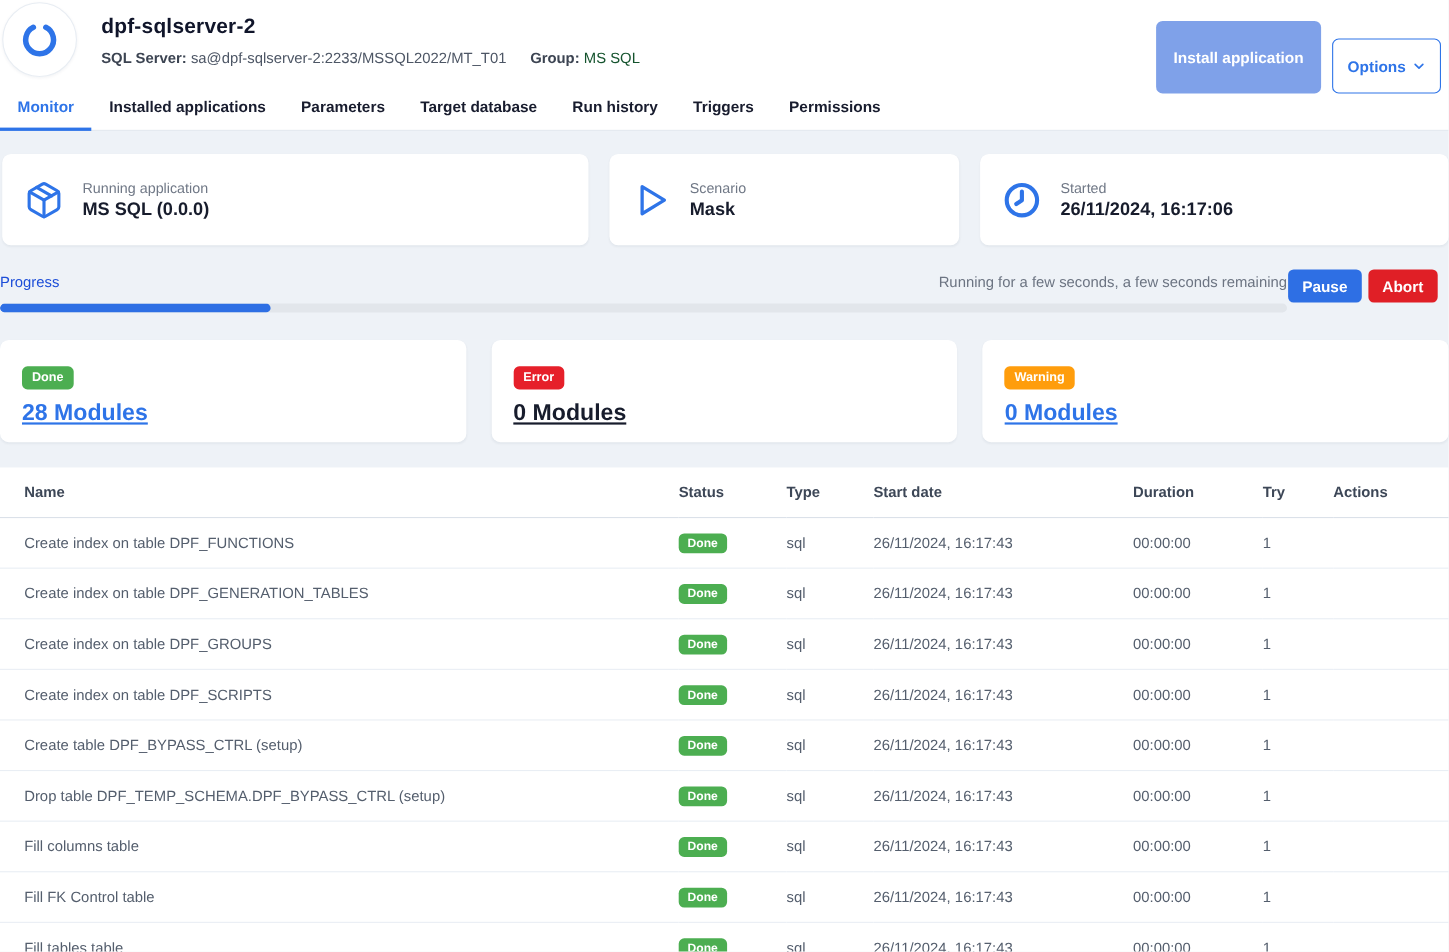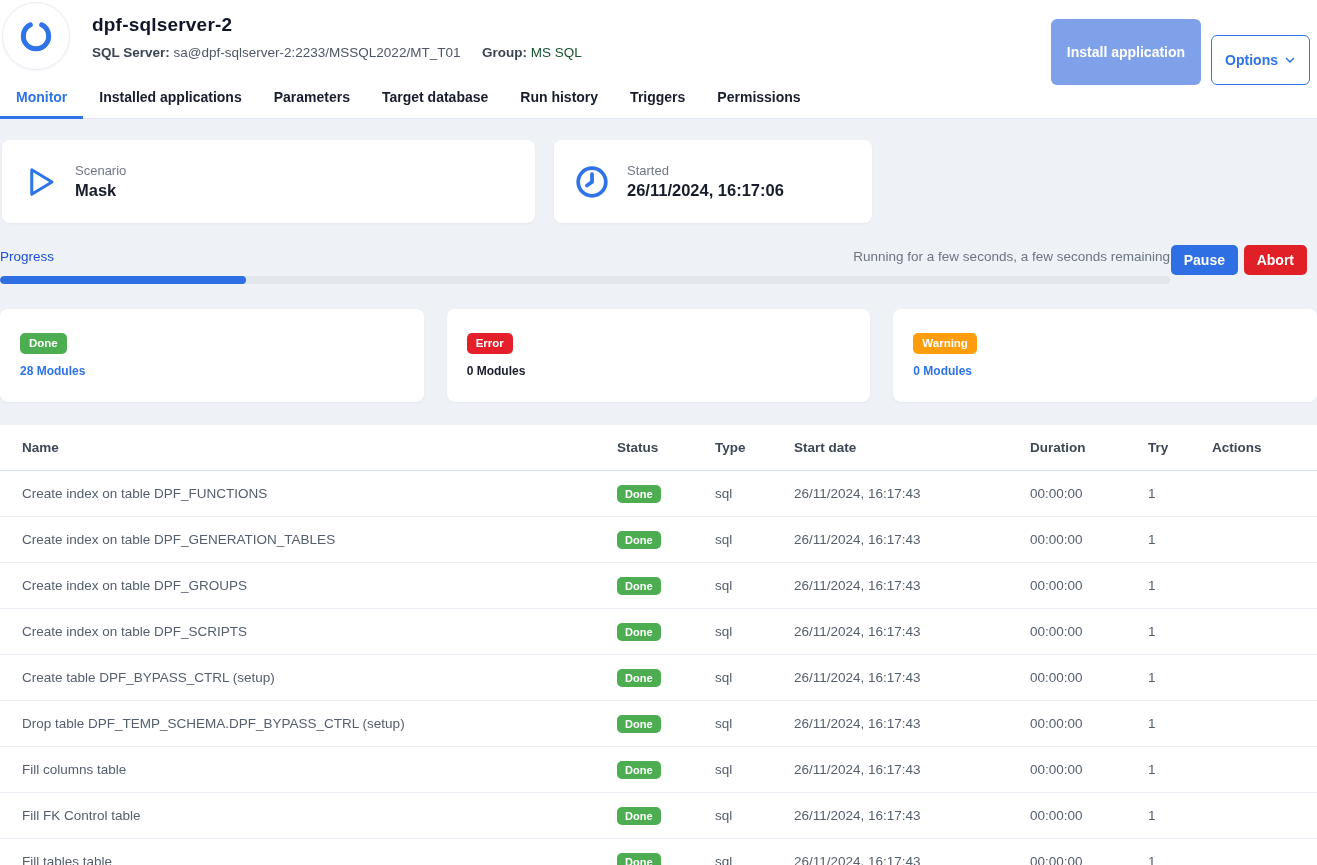--- a/index.html
+++ b/index.html
@@ -68,21 +68,21 @@
 
   
   .modules-row { display: grid; grid-template-columns: repeat(3, 1fr); gap: 23px; margin-top: 24px; }
   .module-card { background: #ffffff; border-radius: 8px; height: 93px; padding: 24px 20px 0 20px;
                  box-shadow: 0 1px 2px rgba(20,30,60,.05); }
   .badge { display: inline-block; color: #ffffff; font-size: 11.5px; font-weight: 700;
            padding: 3px 9px; border-radius: 5px; line-height: 1.3; }
   .badge-done { background: #4cae51; }
   .badge-error { background: #e6202a; }
   .badge-warning { background: #ff9d0c; }
-  .module-value { margin-top: 10px; font-size: 12px; font-weight: 700; }
+  .module-value { margin-top: 10px; font-size: 21px; font-weight: 700; text-decoration: underline; }
   .module-value.link-style { color: #2e74e8; cursor: pointer; }
   .module-value.plain { color: #171c2c; }
 
   
   .table-wrap { margin-top: 23px; background: #ffffff; }
   table { width: 100%; border-collapse: collapse; table-layout: fixed; }
   col.c-name { width: auto; } col.c-status { width: 98px; } col.c-type { width: 79px; }
   col.c-start { width: 236px; } col.c-duration { width: 118px; } col.c-try { width: 64px; }
   col.c-actions { width: 105px; }
   th { text-align: left; font-size: 13.5px; font-weight: 600; color: #3d4757;
@@ -131,20 +131,34 @@
     <div class="tab">Target database</div>
     <div class="tab">Run history</div>
     <div class="tab">Triggers</div>
     <div class="tab">Permissions</div>
   </div>
 </div>
 
 <div class="content">
 
   <div class="cards-row">
+    <div class="info-card">
+      <div class="icon-wrap">
+        <svg width="36" height="36" viewBox="0 0 24 24" fill="none" stroke="#2e74e8" stroke-width="1.9" stroke-linecap="round" stroke-linejoin="round">
+          <path d="M16.5 9.4 7.55 4.24"></path>
+          <path d="M21 16V8a2 2 0 0 0-1-1.73l-7-4a2 2 0 0 0-2 0l-7 4A2 2 0 0 0 3 8v8a2 2 0 0 0 1 1.73l7 4a2 2 0 0 0 2 0l7-4A2 2 0 0 0 21 16z"></path>
+          <polyline points="3.27 6.96 12 12.01 20.73 6.96"></polyline>
+          <line x1="12" y1="22.08" x2="12" y2="12"></line>
+        </svg>
+      </div>
+      <div>
+        <div class="info-label">Running application</div>
+        <div class="info-value">MS SQL (0.0.0)</div>
+      </div>
+    </div>
     <div class="info-card">
       <div class="icon-wrap">
         <svg width="36" height="36" viewBox="0 0 24 24" fill="none" stroke="#2e74e8" stroke-width="2" stroke-linecap="round" stroke-linejoin="round">
           <polygon points="6.5 3.8 20 12 6.5 20.2"></polygon>
         </svg>
       </div>
       <div>
         <div class="info-label">Scenario</div>
         <div class="info-value">Mask</div>
       </div>

